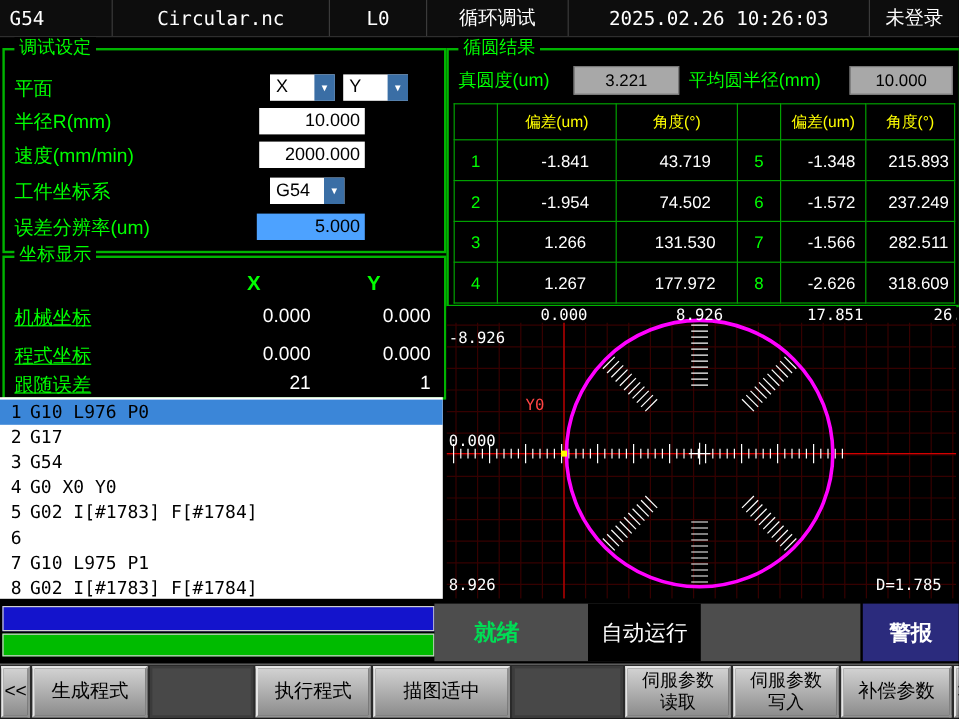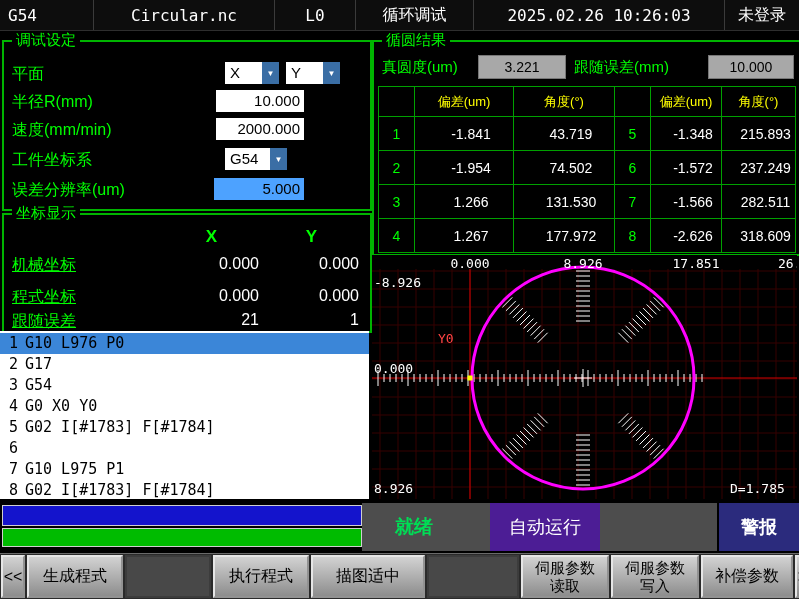--- a/index.html
+++ b/index.html
@@ -63,21 +63,21 @@
   .ctr{transform:translateX(-50%);}
 
   
   .progress{position:absolute;left:2px;top:505px;width:358px;height:42px;}
   .pb{border:1px solid #cfcfcf;height:19px;width:100%;}
   .pb.blue{background:#1414cc;}
   .pb.green{background:#00bb00;height:17px;margin-top:2px;}
   .midstrip{position:absolute;left:362px;top:503px;width:355px;height:48px;background:#4d4d4d;}
   .ready{position:absolute;left:33px;top:0;height:48px;display:flex;align-items:center;
          color:#00dd55;font-size:19px;font-weight:bold;}
-  .autorun{position:absolute;left:128px;top:0;width:110px;height:48px;background:#4c1d95;
+  .autorun{position:absolute;left:128px;top:0;width:94px;height:48px;background:#000000;
            color:#fff;font-size:18px;display:flex;align-items:center;justify-content:center;}
   .alarm{position:absolute;left:719px;top:503px;width:80px;height:48px;background:#2b2b7d;
          color:#fff;font-size:18px;font-weight:bold;display:flex;align-items:center;justify-content:center;}
 
   
   .softkeys{position:absolute;left:0;top:553px;width:799px;height:46px;background:#2a2a2a;
             display:flex;gap:2px;padding:1px;box-sizing:border-box;border-top:1px solid #6a6a6a;}
   .skey{background:linear-gradient(180deg,#d2d2d2,#8d8d8d);border:2px outset #e6e6e6;color:#000;
         font-size:16px;display:flex;flex-direction:column;align-items:center;justify-content:center;
         white-space:nowrap;box-sizing:border-box;}
@@ -194,21 +194,21 @@
     <span class="pnum">8</span>
     <span>G02 I[#1783] F[#1784]</span>
   </div>
 </div>
 
 <div class="panel" style="left:372px;top:40px;width:425px;height:212px;">
   <span class="ptitle">循圆结果</span>
 
   <span class="rsum-label" style="left:8px">真圆度(um)</span>
   <div class="rbox" style="left:104px;width:86px">3.221</div>
-  <span class="rsum-label" style="left:200px">跟随误差(mm)</span>
+  <span class="rsum-label" style="left:200px">平均圆半径(mm)</span>
   <div class="rbox" style="left:334px;width:84px">10.000</div>
 
   <table class="rtable">
     <colgroup>
       <col style="width:36px">
         <col style="width:99px">
         <col style="width:101px">
       <col style="width:36px">
         <col style="width:71px">
         <col style="width:74px">

